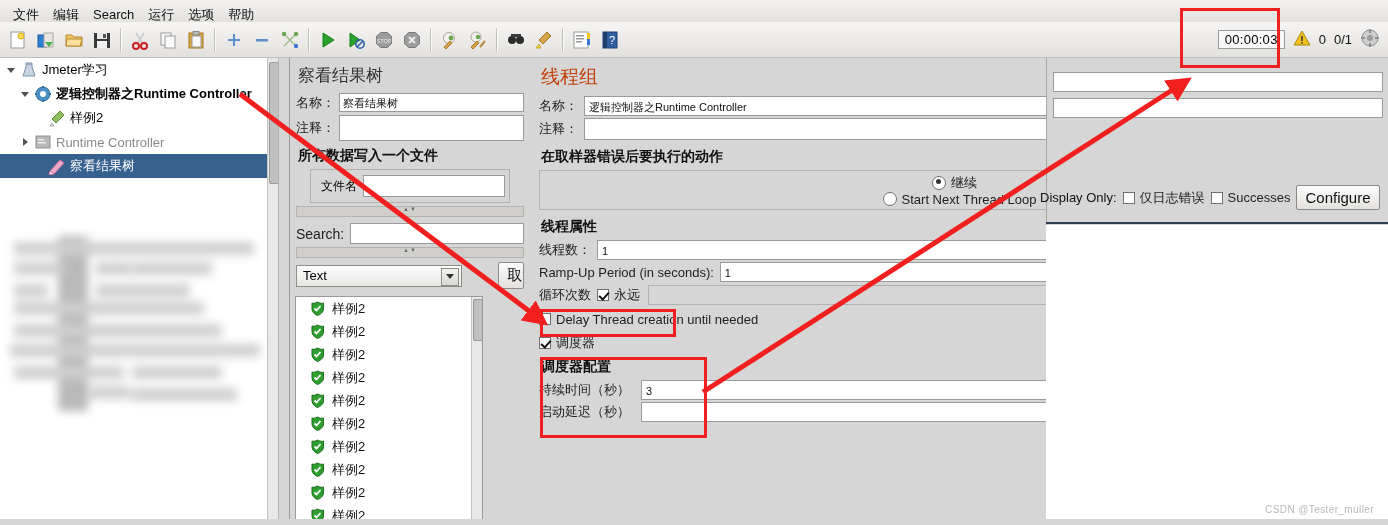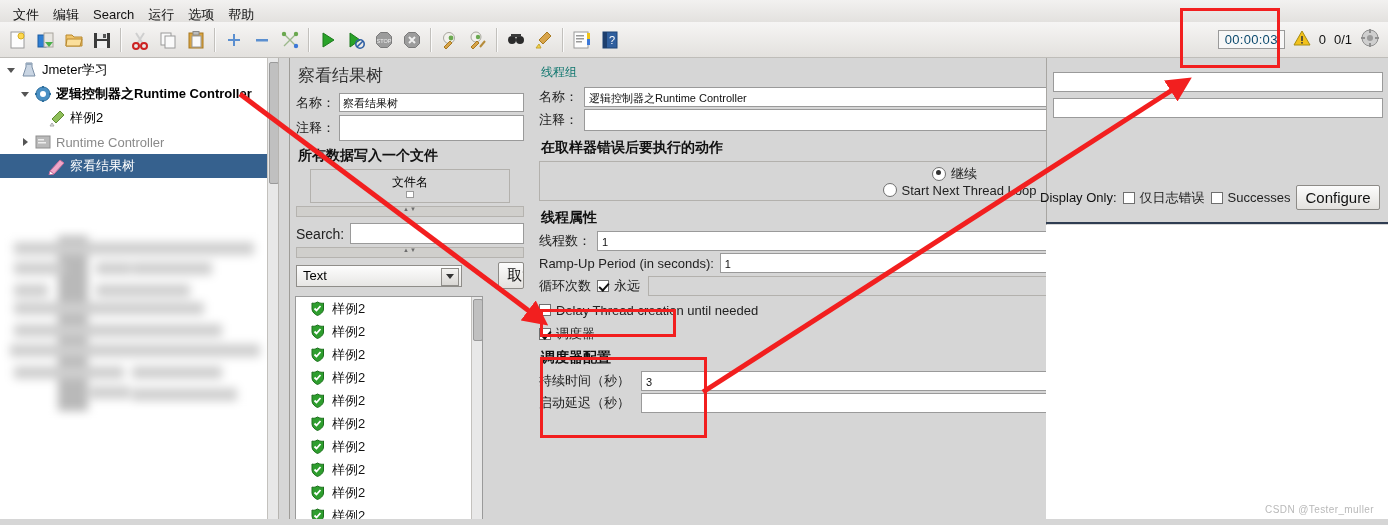--- a/index.html
+++ b/index.html
@@ -36,21 +36,21 @@
     cursor:default;
   }
   .tb-sep{width:1px;height:24px;background:#c2c0bc;margin:0 4px;border-right:1px solid #fafafa;}
   .ico{display:block;}
 
   
   .tb-right{margin-left:auto;display:flex;align-items:center;padding-right:8px;gap:8px;}
   .timer-box{
     background:#f7f7f7;border:1px solid #9a9a9a;
     font-family:"Liberation Sans",sans-serif;font-size:13px;
-    padding:1px 6px;color:#0c4a6e;letter-spacing:.3px;
+    padding:1px 6px;color:#000000;letter-spacing:.3px;
   }
   .warn-count{font-size:13px;color:#111;}
   .thread-count{font-size:13px;color:#111;}
 
   
   .tree-pane{
     position:absolute;left:0;top:58px;width:278px;height:467px;
     background:#ffffff;border-right:1px solid #b6b4b0;
     overflow:hidden;
   }
@@ -95,21 +95,21 @@
   .vrt{left:289px;top:58px;width:240px;height:467px;background:#d6d6d6;border-left:1px solid #9e9c98;}
   .panel-title{font-size:17px;color:#333;padding:6px 0 6px 8px;}
   .row{display:flex;align-items:center;margin:0 6px 3px 6px;}
   .row .lab{font-size:13px;color:#222;white-space:nowrap;}
   .field{
     background:#ffffff;border:1px solid #9a9a9a;height:19px;line-height:19px;
     font-size:11px;padding:0 3px;box-sizing:border-box;color:#111;overflow:hidden;white-space:nowrap;
   }
   .group-title{font-size:14px;font-weight:bold;color:#111;margin:6px 0 4px 8px;}
   .inset{
-    border:1px solid #b3b1ad;background:#d6d6d6;margin:0 20px;padding:4px;box-sizing:border-box;flex-direction:column;
+    border:1px solid #b3b1ad;background:#d6d6d6;margin:0 20px;padding:4px;box-sizing:border-box;
   }
   .tbar-mini{
     height:9px;background:#d0cfcc;border:1px solid #b5b3af;margin:3px 6px;position:relative;
   }
   .tbar-mini::after{
     content:"▲▼";font-size:6px;position:absolute;left:50%;top:-1px;transform:translateX(-50%);color:#6d6d6d;letter-spacing:1px;
   }
   .combo{
     background:linear-gradient(#fdfdfd,#e7e6e4);border:1px solid #8f8d89;
     height:22px;display:flex;align-items:center;padding-left:6px;font-size:13px;box-sizing:border-box;position:relative;
@@ -126,21 +126,21 @@
   }
   .res-list{
     position:absolute;left:295px;top:296px;width:188px;height:229px;
     background:#ffffff;border:1px solid #9a9a9a;overflow:hidden;box-sizing:border-box;
   }
   .res-item{height:23px;display:flex;align-items:center;padding-left:14px;font-size:13px;color:#111;}
   .res-item .shield{margin-right:7px;flex:0 0 auto;}
 
   
   .tg{left:531px;top:58px;width:857px;height:467px;background:#d6d6d6;}
-  .tg-title{font-size:12px;color:#0f766e;padding:6px 16px 6px 10px;}
+  .tg-title{font-size:19px;color:#c2410c;padding:6px 16px 6px 10px;}
   .tg-row{display:flex;align-items:center;margin:0 8px 2px 8px;}
   .tg-lab{font-size:13px;color:#222;white-space:nowrap;margin-right:6px;}
   .tg-field{
     background:#ffffff;border:1px solid #9a9a9a;height:20px;line-height:20px;
     font-size:11px;padding:0 4px;box-sizing:border-box;color:#111;flex:1 1 auto;
     white-space:nowrap;overflow:hidden;
   }
   .tg-group{font-size:14px;font-weight:bold;color:#111;margin:8px 0 4px 10px;}
   .tg-box{
     border:1px solid #b3b1ad;background:#d6d6d6;margin:0 8px;height:40px;

